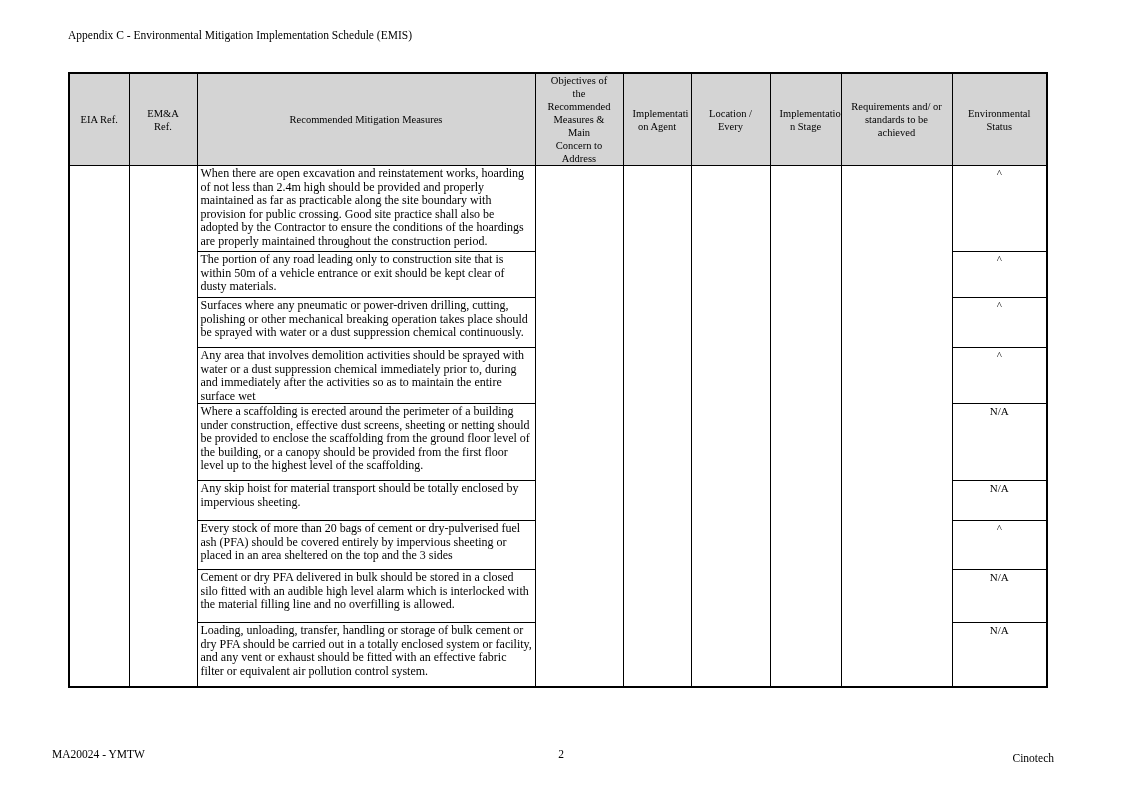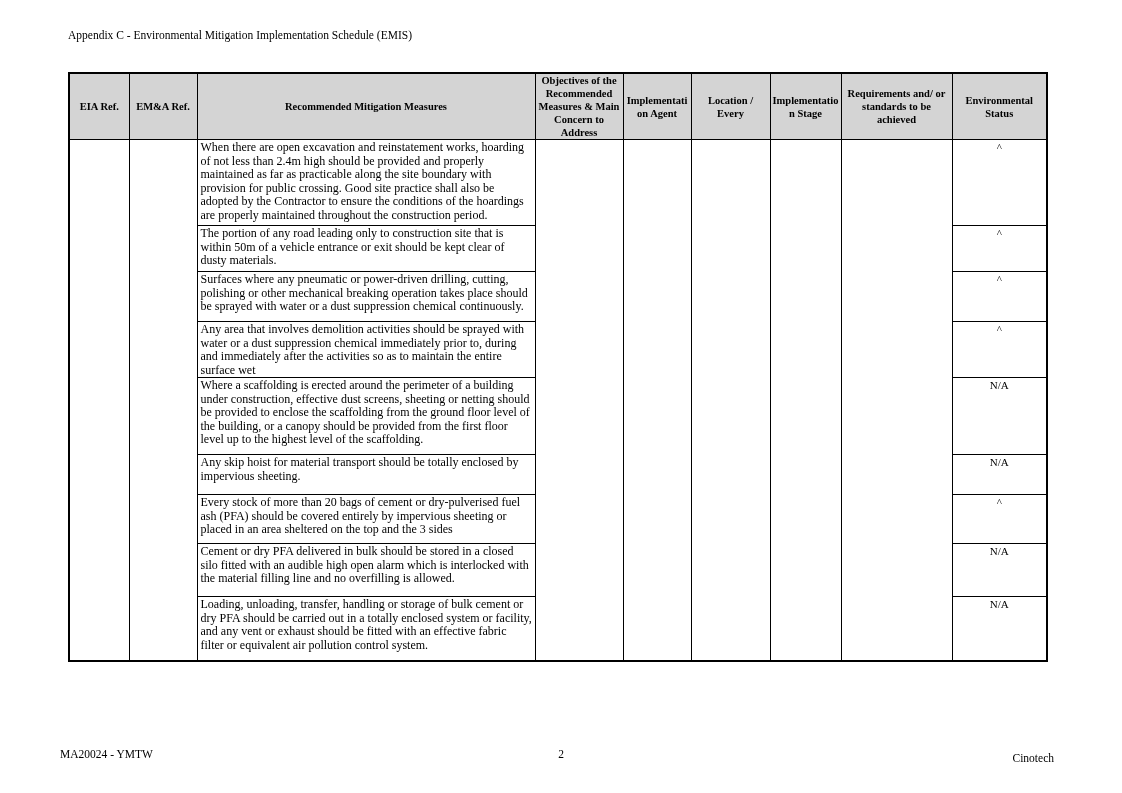--- a/index.html
+++ b/index.html
@@ -38,27 +38,27 @@
     border: 2px solid var(--border-color);
   }
   table.emis th,
   table.emis td {
     border: 1px solid var(--border-color);
     overflow: hidden;
   }
   table.emis thead tr { height: 64px; }
   table.emis th {
     background: var(--header-bg);
-    font-weight: bold;
+    font-weight: normal;
     font-size: 10.5px;
     line-height: 1.24;
     text-align: center;
     vertical-align: middle;
     white-space: pre-line;
-    padding: 0 1px;
+    padding: 0 9px;
   }
   td.measure-cell {
     font-size: 12px;
     line-height: 13.5px;
     vertical-align: top;
     text-align: left;
     padding: 1px 2px 0 3px;
   }
   td.status-cell {
     font-size: 11px;
@@ -69,21 +69,21 @@
   }
   td.empty-span-cell { background: #ffffff; }
   .footer {
     position: absolute;
     left: 0;
     top: 748px;
     width: 1122px;
     height: 16px;
     font-size: 11.5px;
   }
-  .footer-left  { position: absolute; left: 60px; top: 0; }
+  .footer-left  { position: absolute; left: 52px; top: 0; }
   .footer-center{ position: absolute; left: 0; top: 0; width: 1122px; text-align: center; }
   .footer-right { position: absolute; right: 68px; top: 4px; }
 </style>
 </head>
 <body>
 
 <div class="page">
 
   <div class="appendix-title">Appendix C - Environmental Mitigation Implementation Schedule (EMIS)</div>
 
@@ -152,21 +152,21 @@
       </tr>
       <tr style="height:40px">
         <td class="measure-cell">Any skip hoist for material transport should be totally enclosed by impervious sheeting.</td>
         <td class="status-cell">N/A</td>
       </tr>
       <tr style="height:49px">
         <td class="measure-cell">Every stock of more than 20 bags of cement or dry-pulverised fuel ash (PFA) should be covered entirely by impervious sheeting or placed in an area sheltered on the top and the 3 sides</td>
         <td class="status-cell">^</td>
       </tr>
       <tr style="height:53px">
-        <td class="measure-cell">Cement or dry PFA delivered in bulk should be stored in a closed silo fitted with an audible high open alarm which is interlocked with the material filling line and no overfilling is allowed.</td>
+        <td class="measure-cell">Cement or dry PFA delivered in bulk should be stored in a closed silo fitted with an audible high level alarm which is interlocked with the material filling line and no overfilling is allowed.</td>
         <td class="status-cell">N/A</td>
       </tr>
       <tr style="height:64px">
         <td class="measure-cell">Loading, unloading, transfer, handling or storage of bulk cement or dry PFA should be carried out in a totally enclosed system or facility, and any vent or exhaust should be fitted with an effective fabric filter or equivalent air pollution control system.</td>
         <td class="status-cell">N/A</td>
       </tr>
     </tbody>
   </table>
 
   <div class="footer">

